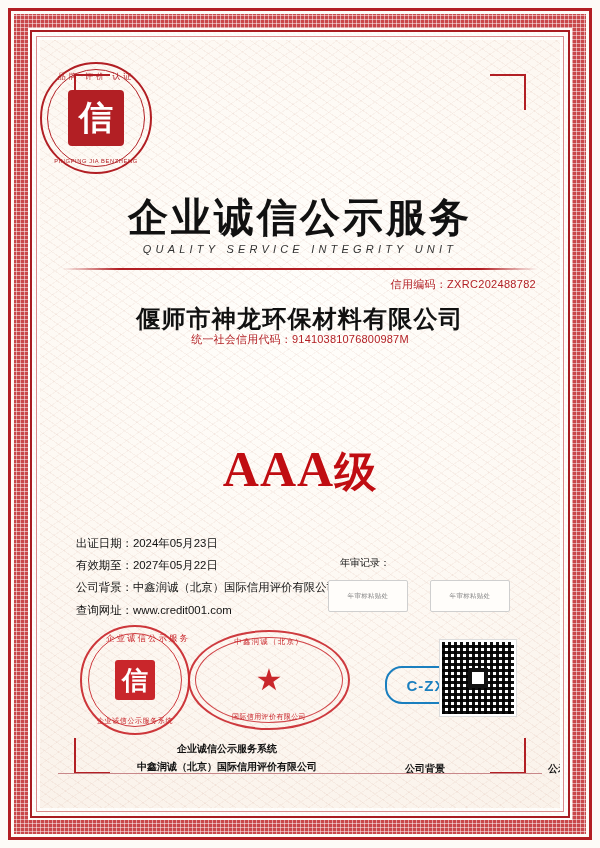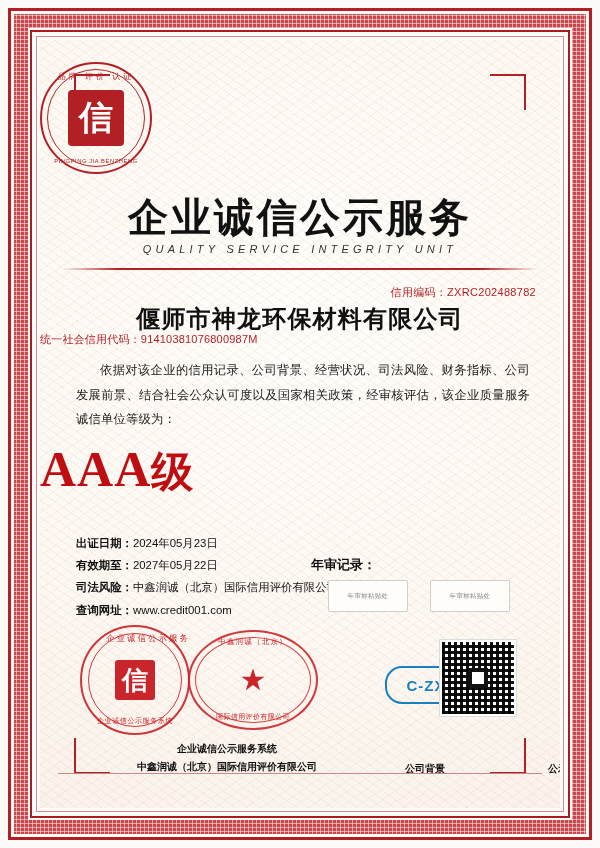--- a/index.html
+++ b/index.html
@@ -168,42 +168,42 @@
   .title-rule {
     position: absolute;
     left: 22px; right: 22px; top: 228px;
     height: 2px;
     background: linear-gradient(90deg, rgba(178,31,36,0) 0%, #b21f24 12%, #b21f24 88%, rgba(178,31,36,0) 100%);
   }
 
   
   .credit-no {
     position: absolute;
-    right: 24px; top: 245px;
+    right: 24px; top: 237px;
     font-size: 11px;
     color: #b21f24;
     letter-spacing: .3px;
     text-align: right;
   }
 
   
   .company {
     position: absolute;
     left: 0; right: 0; top: 263px;
     text-align: center;
     font-family: "Liberation Serif", serif;
     font-weight: bold;
     font-size: 24px;
     color: #111;
     letter-spacing: 1.2px;
   }
   .uscc {
     position: absolute;
     left: 0; right: 0; top: 292px;
-    text-align: left;
+    text-align: center;
     font-size: 11px;
     color: #b21f24;
     letter-spacing: .2px;
   }
 
   
   .body-text {
     position: absolute;
     left: 36px; right: 30px; top: 318px;
     font-size: 12.3px;
@@ -211,46 +211,46 @@
     color: #1a1a1a;
     text-align: justify;
     text-indent: 24px;
     letter-spacing: .2px;
   }
 
   
   .grade {
     position: absolute;
     left: 0; right: 0; top: 400px;
-    text-align: left;
+    text-align: center;
     font-family: "Liberation Serif", serif;
     font-weight: bold;
     font-size: 50px;
     color: #c00d12;
     letter-spacing: 1px;
   }
   .grade .cn {
     font-size: 42px;
   }
 
   
   .details {
     position: absolute;
     left: 36px; top: 492px;
     font-size: 11.4px;
     color: #111;
     line-height: 1.95;
   }
-  .details .row span.k { font-weight: bold; text-align: right; }
+  .details .row span.k { font-weight: normal; text-align: right; }
   .annual {
     position: absolute;
-    left: 271px; top: 516px;
-    font-size: 13px;
+    left: 300px; top: 516px;
+    font-size: 10px;
     color: #111;
-    font-weight: bold;
+    font-weight: normal;
   }
   .stamp-slots {
     position: absolute;
     left: 288px; top: 540px;
     display: flex;
     gap: 22px;
   }
   .stamp-slot {
     width: 78px; height: 30px;
     border: 1px solid #cfcfcf;
@@ -282,21 +282,21 @@
     position:absolute; left:0; right:0; top:8px; text-align:right;
     font-size:8.5px; color:#c9262b; letter-spacing:2px;
   }
   .seal-red .bottom {
     position:absolute; left:0; right:0; bottom:9px; text-align:center;
     font-size:7px; color:#c9262b; letter-spacing:.6px;
   }
   .seal-oval {
     position: absolute;
     left: 148px; top: 590px;
-    width: 130px; height: 100px;
+    width: 130px; height: 100px; padding-left: 32px;
   }
   .seal-oval .o1 {
     position:absolute; inset:0; border:2.2px solid #c9262b; border-radius:50%;
     opacity:.9;
   }
   .seal-oval .o2 {
     position:absolute; inset:7px; border:1px solid #c9262b; border-radius:50%;
     opacity:.85;
   }
   .seal-oval .star {
@@ -428,35 +428,34 @@
 
     <div class="credit-no">
       <span>信用编码：</span><span>ZXRC202488782</span>
     </div>
 
     <div class="company">偃师市神龙环保材料有限公司</div>
     <div class="uscc">
       <span>统一社会信用代码：</span><span>91410381076800987M</span>
     </div>
 
-    <div class="body-text">依据对该企业的信用记录、公司背景、经营状况、司法风险、财务指标、公司发展前景、结合社会公众认可度以及国家相关政策，经审核评估，该企业质量服务诚信单位等级为：</div>
 
     <div class="grade">
       <span>AAA</span><span class="cn">级</span>
     </div>
 
     <div class="details">
       <div class="row">
         <span class="k">出证日期：</span><span>2024年05月23日</span>
       </div>
       <div class="row">
         <span class="k">有效期至：</span><span>2027年05月22日</span>
       </div>
       <div class="row">
-        <span class="k">司法风险：</span><span>中鑫润诚（北京）国际信用评价有限公司</span>
+        <span class="k">公司背景：</span><span>中鑫润诚（北京）国际信用评价有限公司</span>
       </div>
       <div class="row">
         <span class="k">查询网址：</span><span>www.credit001.com</span>
       </div>
     </div>
 
     <div class="annual">年审记录：</div>
     <div class="stamp-slots">
       <div class="stamp-slot">年审标粘贴处</div>
       <div class="stamp-slot">年审标粘贴处</div>

